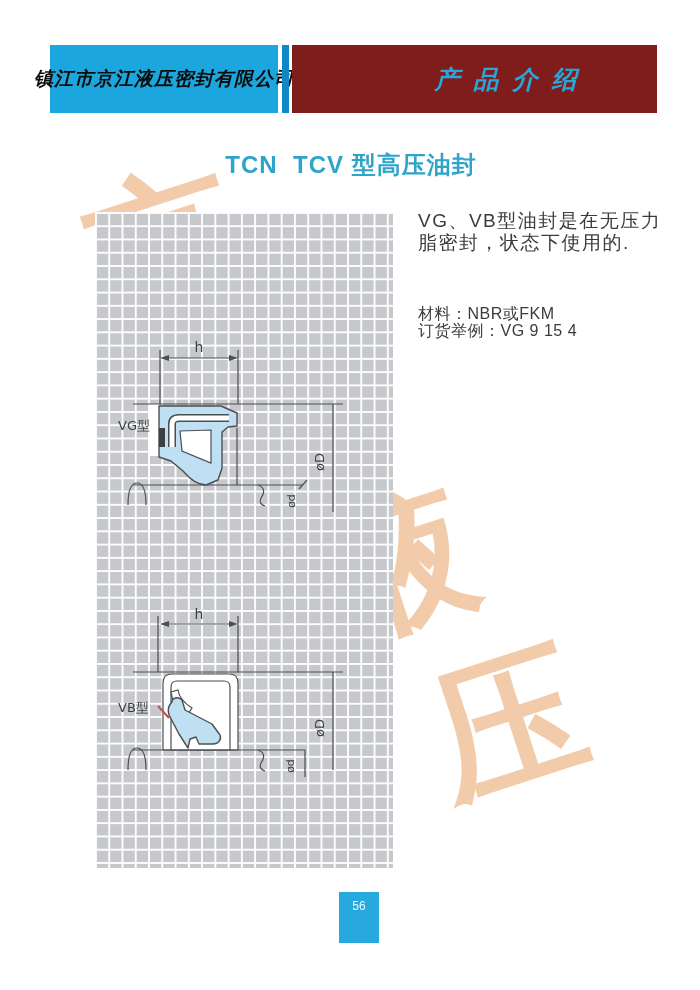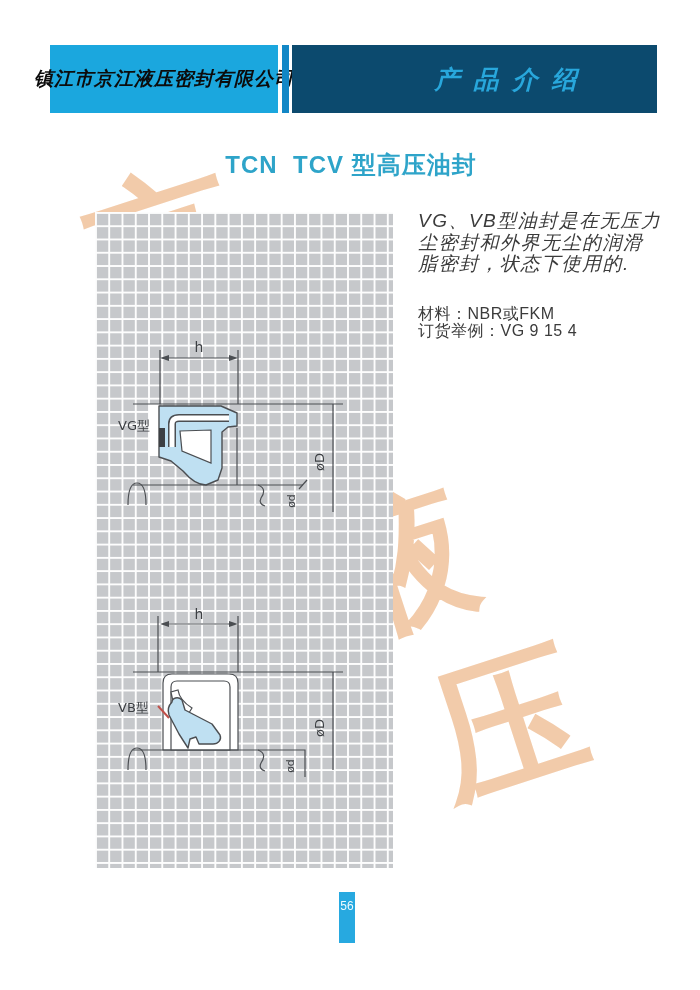--- a/index.html
+++ b/index.html
@@ -5,21 +5,21 @@
   html,body{margin:0;padding:0;background:#ffffff;}
   .page{position:relative;width:700px;height:990px;background:#ffffff;overflow:hidden;
         font-family:"Liberation Sans", sans-serif;}
 
   
   .bar-left{position:absolute;left:50px;top:45px;width:228px;height:68px;background:#1ba7de;
             display:flex;align-items:center;justify-content:center;}
   .bar-left span{font-family:"DejaVu Serif", serif;font-weight:bold;font-style:italic;
                  font-size:19px;color:#0c0c0c;letter-spacing:1px;white-space:nowrap;}
   .bar-divider{position:absolute;left:282px;top:45px;width:7px;height:68px;background:#1287c6;}
-  .bar-right{position:absolute;left:292px;top:45px;width:365px;height:68px;background:#0c4a6e;
+  .bar-right{position:absolute;left:292px;top:45px;width:365px;height:68px;background:#7f1d1d;
              display:flex;align-items:center;justify-content:center;}
   .bar-right span{font-family:"DejaVu Serif", serif;font-weight:bold;font-style:italic;
                   font-size:25px;color:#28a7dc;letter-spacing:14px;white-space:nowrap;
                   transform:translateX(38px);}
 
   
   .page-title{position:absolute;left:0;top:148px;width:700px;margin:1px;text-align:center;
               font-size:24px;font-weight:bold;color:#2ea4c9;white-space:pre;letter-spacing:1px;}
 
   
@@ -37,27 +37,27 @@
     background-image:
       linear-gradient(to right,#fdfdfd 0 1.7px,transparent 1.7px),
       linear-gradient(to bottom,#fdfdfd 0 1.7px,transparent 1.7px);
     background-size:13.27px 13.27px;}
 
   
   .diagrams{position:absolute;left:95px;top:212px;width:305px;height:660px;}
   .diagrams text{font-family:"DejaVu Sans", sans-serif;fill:#3c3f43;stroke:none;}
 
   
-  .desc{position:absolute;left:418px;top:210px;width:245px;color:#3b3b3b;font-style:italic;}
+  .desc{position:absolute;left:418px;top:210px;width:245px;color:#3b3b3b;}
   .desc p{margin:0;font-size:19px;line-height:21.5px;letter-spacing:1.5px;white-space:nowrap;}
   .specs{position:absolute;left:418px;top:305px;color:#3b3b3b;}
   .specs div{font-size:16px;line-height:17px;letter-spacing:0.5px;white-space:nowrap;}
 
   
-  .pagenum{position:absolute;left:339px;top:892px;width:16px;height:44px;background:#27a9e0;
+  .pagenum{position:absolute;left:339px;top:892px;width:40px;height:44px;background:#27a9e0;
            color:#eefaff;font-size:12px;text-align:center;padding-top:7px;}
 </style>
 </head>
 <body>
 
 <div class="page">
 
   <div class="bar-left">
     <span>镇江市京江液压密封有限公司</span>
   </div>
@@ -133,21 +133,20 @@
 
       <text x="199" y="619" font-size="14" text-anchor="middle">h</text>
       <text x="118" y="712" font-size="13">VB型</text>
       <text x="324" y="728" font-size="13" text-anchor="middle" transform="rotate(-90 324 728)">øD</text>
       <text x="294" y="766" font-size="11" text-anchor="middle" transform="rotate(-90 294 766)">ød</text>
     </g>
   </svg>
 
   <div class="desc">
     <p>VG、VB型油封是在无压力</p>
-    <p>尘密封和外界无尘的润滑</p>
     <p>脂密封，状态下使用的.</p>
   </div>
   <div class="specs">
     <div>材料：NBR或FKM</div>
     <div>订货举例：VG 9 15 4</div>
   </div>
 
   <div class="pagenum">
     <span>56</span>
   </div>

